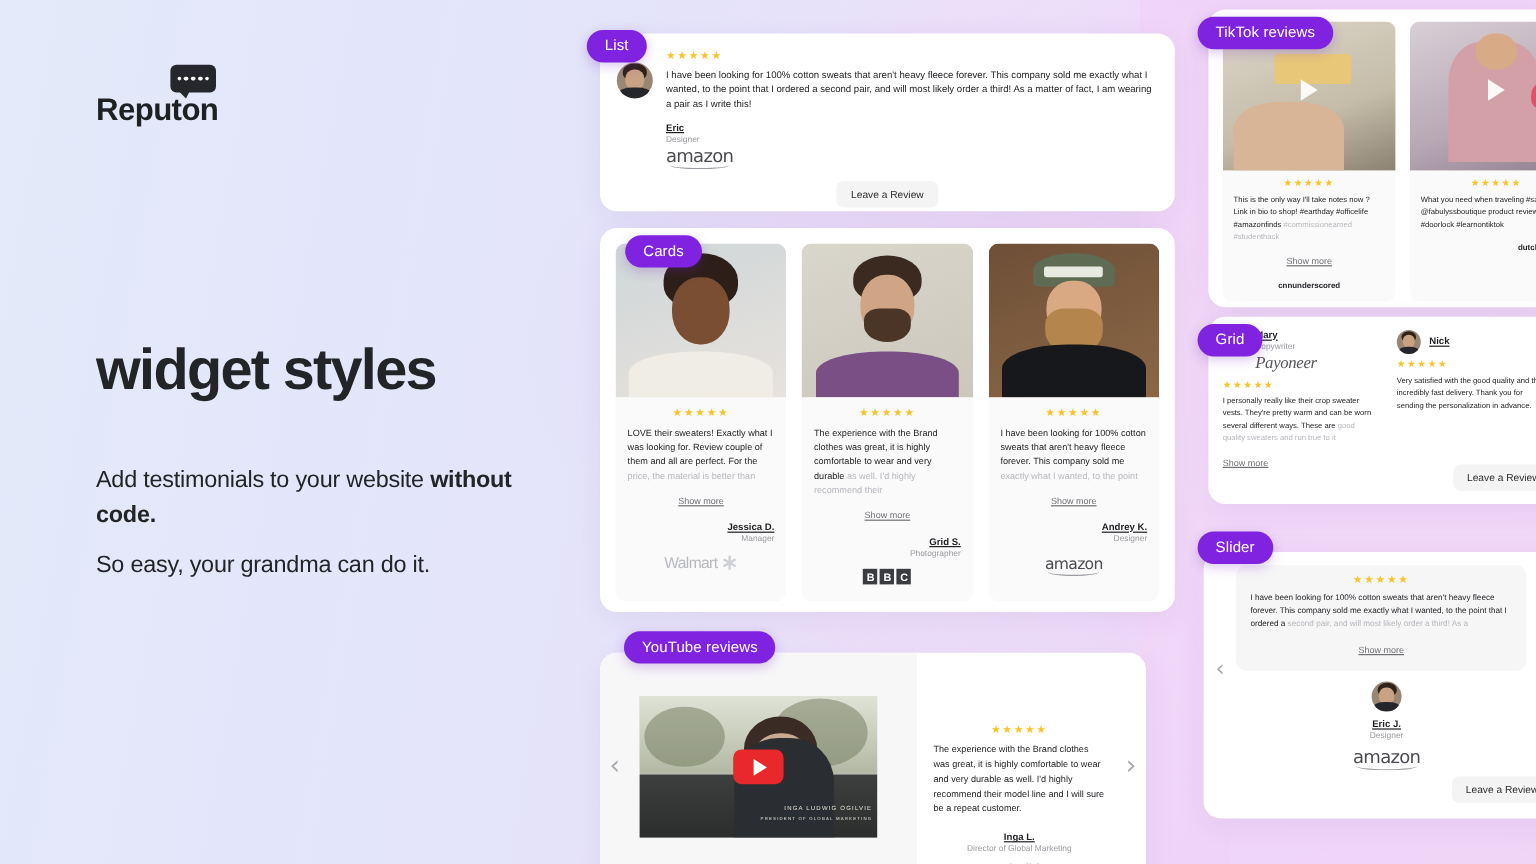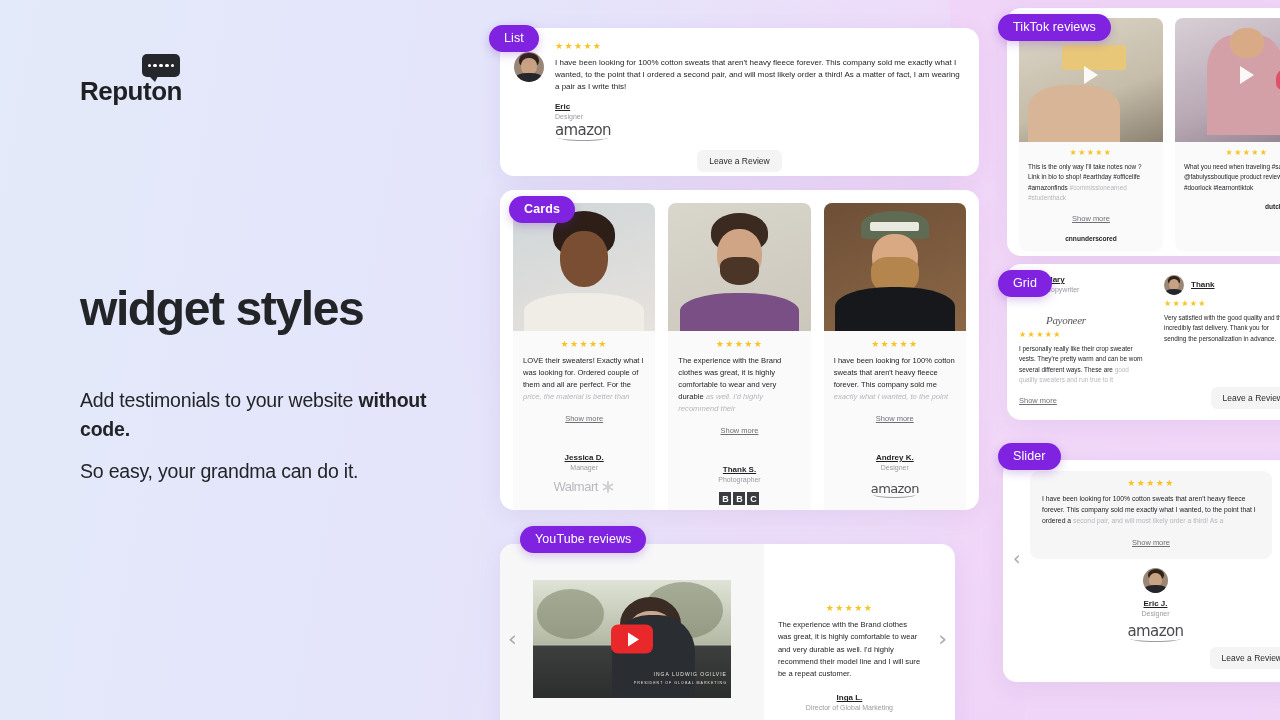--- a/index.html
+++ b/index.html
@@ -66,23 +66,23 @@
   .p2{background:linear-gradient(160deg,#d9d6cc 0%,#cbc7bb 100%);}
   .p3{background:linear-gradient(160deg,#6e4f37 0%,#8b6746 100%);}
   .f-hair{position:absolute;border-radius:50% 50% 42% 42%;}
   .f-face{position:absolute;border-radius:46% 46% 48% 48%;}
   .f-torso{position:absolute;left:8%;bottom:0;width:84%;height:30%;border-radius:46% 46% 0 0;}
   .cap{position:absolute;left:26%;top:6%;width:48%;height:22%;background:#5f6b53;border-radius:50% 50% 10% 10%;}
   .cap:after{content:"";position:absolute;left:14%;top:42%;width:72%;height:32%;background:#e9eadf;border-radius:2px;}
   .beard{position:absolute;border-radius:34% 34% 50% 50%;}
   .card-body{padding:9px 10px 11px;}
   .card-txt{font-size:7.6px;line-height:1.58;color:#232427;margin-top:6px;}
-  .card-txt .fade{color:#b6b7bd;font-style:italic;}
+  .card-txt .fade{color:#b6b7bd;}
   .sm-row{text-align:center;margin-top:4px;}
-  .card-meta{text-align:center;margin-top:28px;}
+  .card-meta{text-align:right;margin-top:10px;}
   .logo-line{margin-top:7px;display:flex;justify-content:center;align-items:center;height:18px;}
   .walmart{font-size:13px;color:#b8b9bf;letter-spacing:-.5px;}
   .spark{position:relative;width:14px;height:14px;margin-left:3px;}
   .spark i{position:absolute;left:6px;top:1px;width:2px;height:12px;background:#cfd0d6;border-radius:2px;transform-origin:center;}
   .bbc{display:flex;gap:2px;}
   .bbc span{background:#3b3c40;color:#fff;font-size:9px;font-weight:700;width:12px;height:13px;display:flex;align-items:center;justify-content:center;font-family:"Liberation Sans",sans-serif;}
   .amazon-sm{font-size:13px;}
 
   
   #w-yt{left:500px;top:544px;width:455px;height:190px;}
@@ -125,21 +125,21 @@
   .tt-handle.r{text-align:right;}
 
   
   #w-grid{left:1007px;top:264px;width:300px;height:156px;}
   .gr-row{display:flex;padding:11px 0 0 12px;gap:20px;}
   .gr-cell{width:125px;}
   .gr-head{display:flex;gap:7px;align-items:flex-start;}
   .gr-av{width:20px;height:20px;}
   .gr-txt{font-size:6.4px;line-height:1.62;color:#232427;margin-top:5px;}
   .gr-txt .fade{color:#b6b7bd;}
-  .payoneer{font-size:11px;color:#55565b;font-style:italic;letter-spacing:-.3px;margin-top:21px;font-family:"Liberation Serif",serif;}
+  .payoneer{font-size:14px;color:#55565b;font-style:italic;letter-spacing:-.3px;margin-top:3px;font-family:"Liberation Serif",serif;}
   .gr-btnrow{position:absolute;right:12px;bottom:11px;}
 
   
   #w-slider{left:1003px;top:460px;width:305px;height:222px;}
   .sl-in{position:relative;height:100%;padding-top:11px;}
   .sl-arrow{position:absolute;left:10px;top:44%;transform:translateY(-50%);color:#a9a9b0;font-size:19px;line-height:1;font-family:"DejaVu Sans",sans-serif;}
   .sl-cards{display:flex;gap:14px;padding-left:27px;}
   .sl-bubble{background:#f6f6f7;border-radius:9px;padding:8px 12px 10px;width:242px;flex:none;}
   .sl-stars{text-align:center;}
   .sl-txt{font-size:6.8px;line-height:1.65;color:#232427;margin-top:5px;}
@@ -194,34 +194,34 @@
         <div class="rl" style="margin-top:2px">Designer</div>
         <div class="amazon">amazon</div>
       </div>
     </div>
   </div>
   <div class="btn-row">
     <button class="btn-leave">Leave a Review</button>
   </div>
 </div>
 
-<div class="badge" style="left:509px;top:196px;font-weight:bold;">Cards</div>
+<div class="badge" style="left:521px;top:196px;">Cards</div>
 <div class="widget" id="w-cards">
   <div class="cards-row">
 
     <div class="card">
       <div class="photo p1">
         <span class="f-hair" style="left:28%;top:6%;width:44%;height:36%;background:#2d1f18;"></span>
         <span class="f-face" style="left:33%;top:22%;width:34%;height:44%;background:#7a4e33;"></span>
         <span class="f-torso" style="background:#f0ece6;"></span>
       </div>
       <div class="card-body">
         <div class="stars" style="font-size:9px;text-align:center">★★★★★</div>
         <div class="card-txt">
-          <span>LOVE their sweaters! Exactly what I was looking for. Ordered couple of them and all are perfect. For the</span>
+          <span>LOVE their sweaters! Exactly what I was looking for. Review couple of them and all are perfect. For the</span>
           <span class="fade">price, the material is better than</span>
         </div>
         <div class="sm-row"><a class="show-more">Show more</a></div>
         <div class="card-meta">
           <div class="nm">Jessica D.</div>
           <div class="rl" style="margin-top:2px">Manager</div>
         </div>
         <div class="logo-line">
           <span class="walmart">Walmart</span>
           <span class="spark">
@@ -241,21 +241,21 @@
         <span class="f-torso" style="background:#7a4f86;"></span>
       </div>
       <div class="card-body">
         <div class="stars" style="font-size:9px;text-align:center">★★★★★</div>
         <div class="card-txt">
           <span>The experience with the Brand clothes was great, it is highly comfortable to wear and very durable</span>
           <span class="fade">as well. I'd highly recommend their</span>
         </div>
         <div class="sm-row"><a class="show-more">Show more</a></div>
         <div class="card-meta">
-          <div class="nm">Thank S.</div>
+          <div class="nm">Grid S.</div>
           <div class="rl" style="margin-top:2px">Photographer</div>
         </div>
         <div class="logo-line">
           <span class="bbc">
             <span>B</span>
             <span>B</span>
             <span>C</span>
           </span>
         </div>
       </div>
@@ -387,21 +387,21 @@
       <div style="margin-top:3px"><a class="show-more">Show more</a></div>
     </div>
 
     <div class="gr-cell">
       <div class="gr-head">
         <div class="avatar gr-av">
           <span class="av-hair"></span>
             <span class="av-face"></span>
             <span class="av-body"></span>
         </div>
-        <div class="nm" style="margin-top:5px">Thank</div>
+        <div class="nm" style="margin-top:5px">Nick</div>
       </div>
       <div class="stars" style="font-size:8px;margin-top:5px">★★★★★</div>
       <div class="gr-txt">Very satisfied with the good quality and the incredibly fast delivery. Thank you for sending the personalization in advance.</div>
     </div>
   </div>
   <div class="gr-btnrow"><button class="btn-leave">Leave a Review</button></div>
 </div>
 
 <div class="badge" style="left:998px;top:443px;">Slider</div>
 <div class="widget" id="w-slider">

